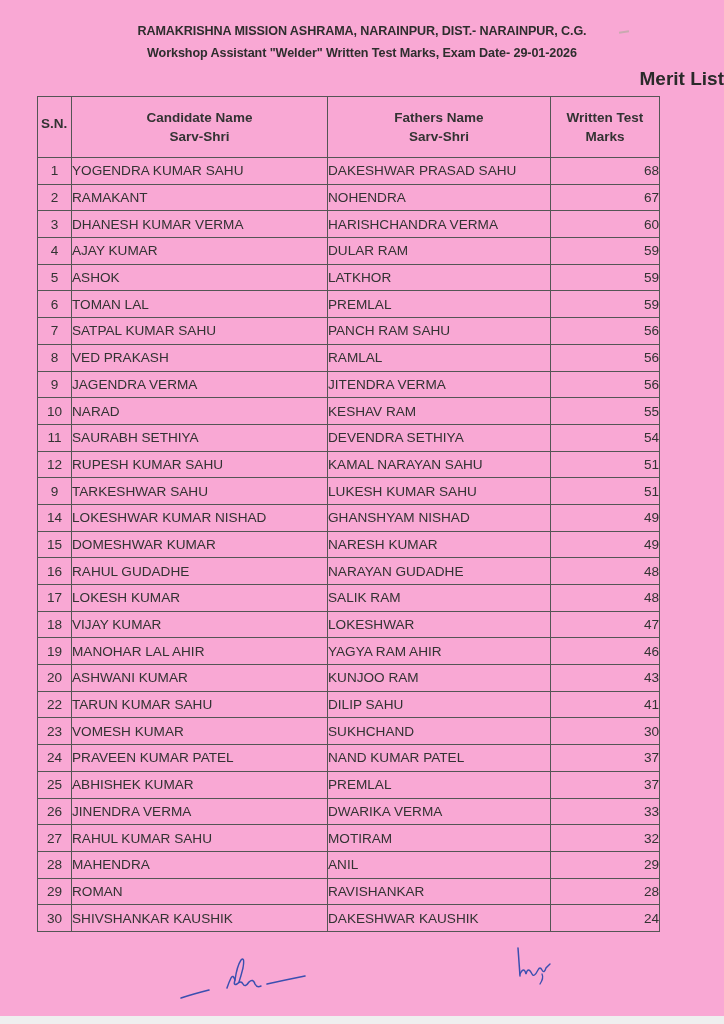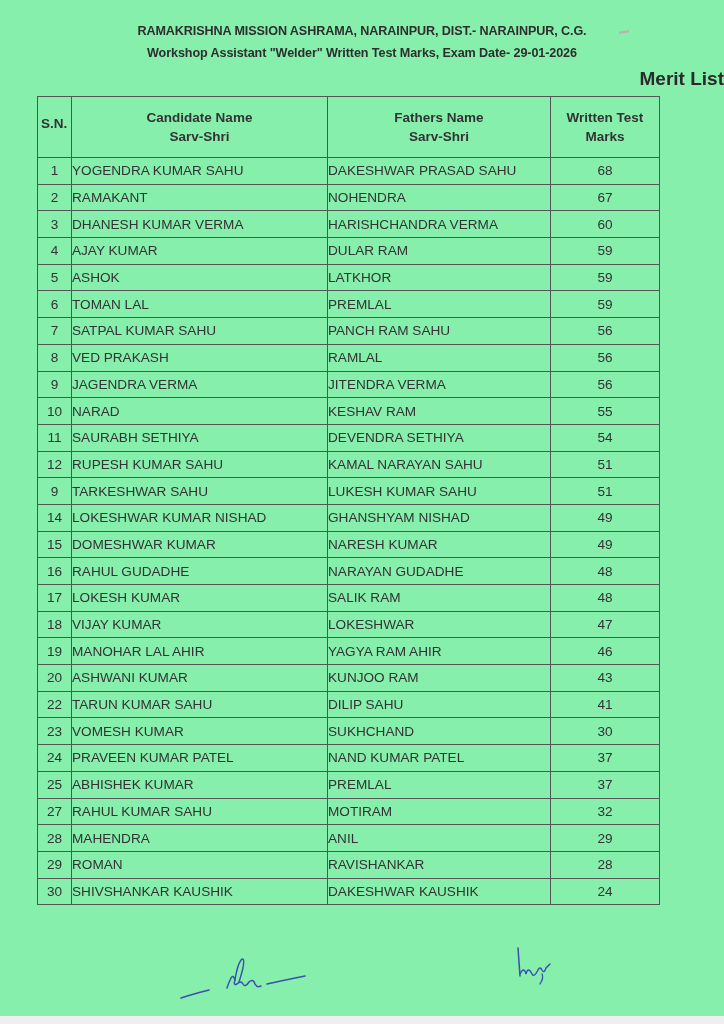--- a/index.html
+++ b/index.html
@@ -12,21 +12,21 @@
       height: 1024px;
       position: relative;
       overflow: hidden;
       font-family: "Liberation Sans", "DejaVu Sans", sans-serif;
       color: #2a2a2a;
     }
     .page {
       position: absolute;
       left: 0; top: 0;
       width: 724px; height: 1024px;
-      background: #86efac;
+      background: #f9a8d4;
     }
     .hdr1 {
       position: absolute;
       top: 24px; left: 0; width: 724px;
       text-align: center;
       font-weight: bold;
       font-size: 12.6px;
       letter-spacing: -0.1px;
       color: #2e2e2e;
     }
@@ -81,21 +81,21 @@
       padding-top: 17px;
       padding-left: 3px;
     }
     table.merit td {
       height: 25.7px;
       font-size: 13.6px;
       color: #333333;
     }
     td.sn { text-align: center; }
     td.name { padding-left: 3px; }
-    td.marks { text-align: center; }
+    td.marks { text-align: right; }
     .sig {
       position: absolute;
     }
     .bottom-edge {
       position: absolute;
       left: 0; top: 1016px;
       width: 724px; height: 8px;
       background: #efefef;
     }
   </style>
@@ -274,20 +274,26 @@
           <td class="name">NAND KUMAR PATEL</td>
           <td class="marks">37</td>
         </tr>
         <tr>
           <td class="sn">25</td>
           <td class="name">ABHISHEK KUMAR</td>
           <td class="name">PREMLAL</td>
           <td class="marks">37</td>
         </tr>
         <tr>
+          <td class="sn">26</td>
+          <td class="name">JINENDRA VERMA</td>
+          <td class="name">DWARIKA VERMA</td>
+          <td class="marks">33</td>
+        </tr>
+        <tr>
           <td class="sn">27</td>
           <td class="name">RAHUL KUMAR SAHU</td>
           <td class="name">MOTIRAM</td>
           <td class="marks">32</td>
         </tr>
         <tr>
           <td class="sn">28</td>
           <td class="name">MAHENDRA</td>
           <td class="name">ANIL</td>
           <td class="marks">29</td>

